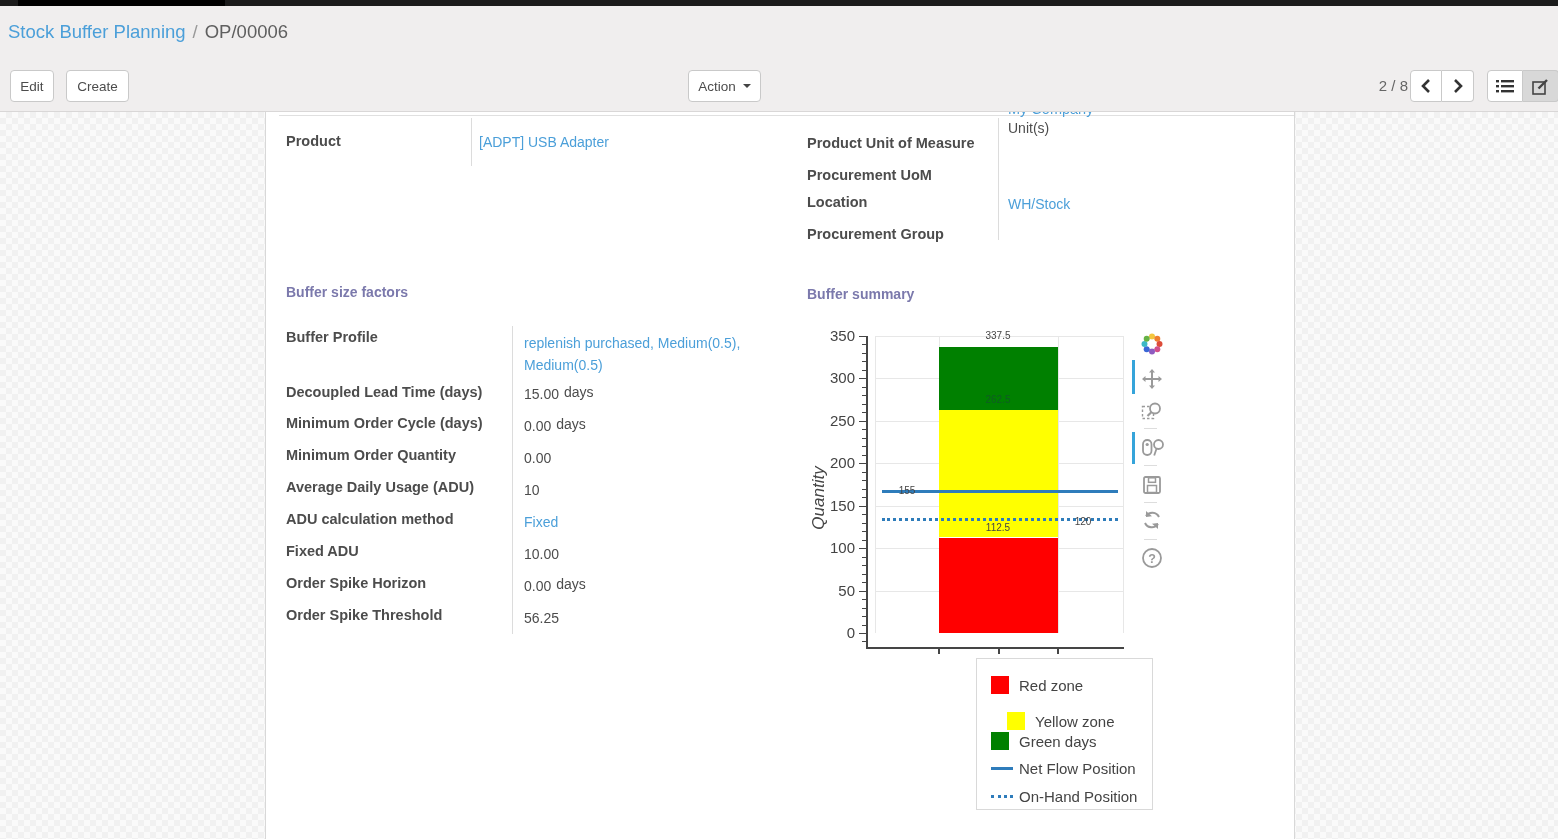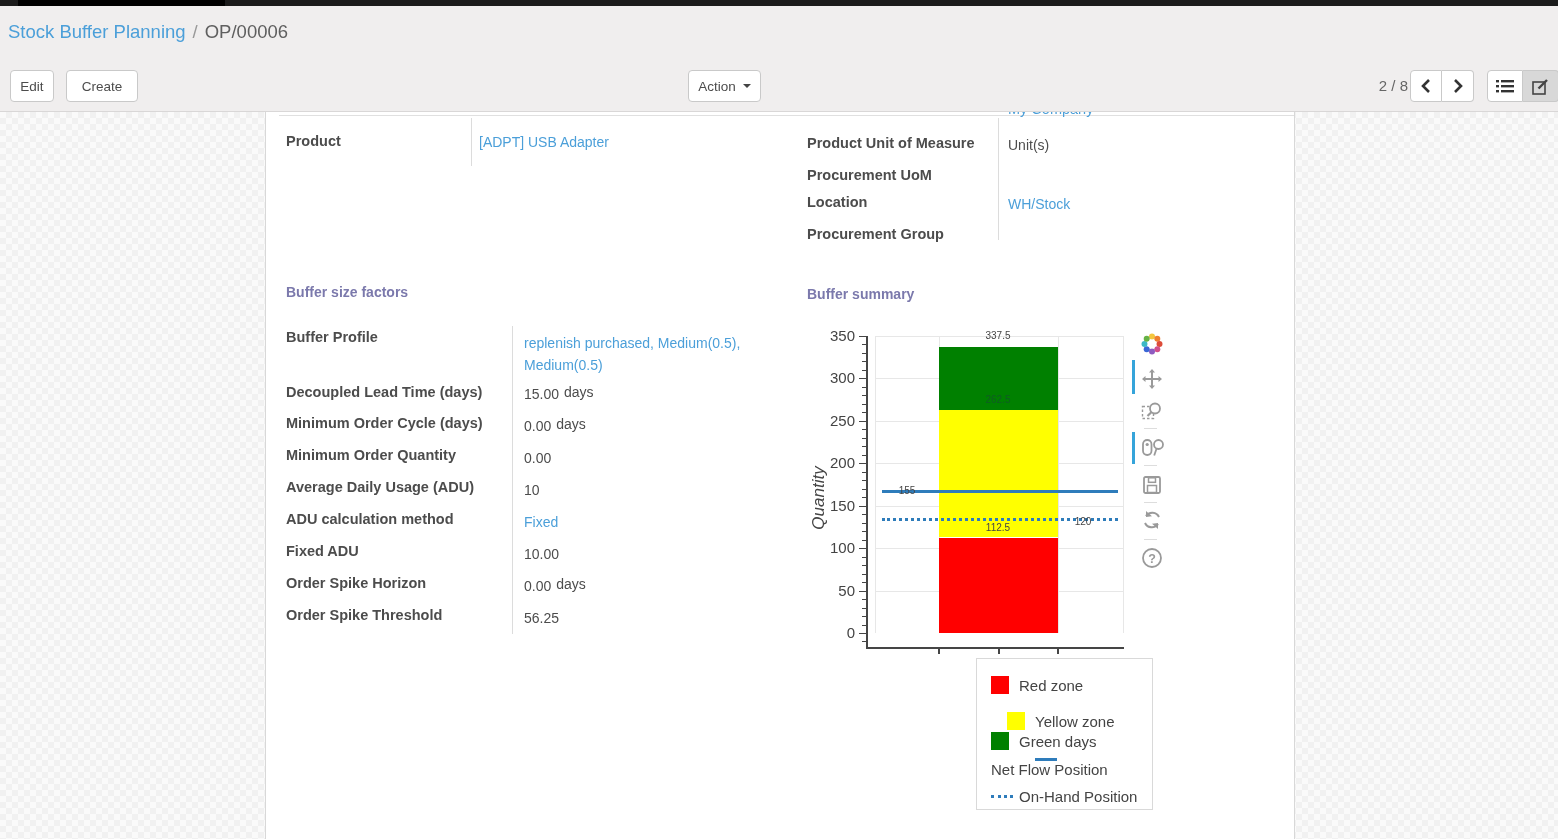--- a/index.html
+++ b/index.html
@@ -87,21 +87,21 @@
 <div id="topbar">
     <div class="seg"></div>
   </div>
 
 <div id="cp">
   <div id="breadcrumb">
     <a>Stock Buffer Planning</a><span class="sep">/</span><span class="cur">OP/00006</span>
   </div>
 
   <div class="btn" style="left:10px; width:44px;">Edit</div>
-  <div class="btn" style="left:66px; width:72px;">Create</div>
+  <div class="btn" style="left:66px; width:63px;">Create</div>
 
   <div class="btn" style="left:688px; width:73px;">
     <span>Action</span>
       <span class="caret"></span>
   </div>
 
   <div id="pagercount">2 / 8</div>
 
   <div class="btngroup" style="left:1410px;">
     <div class="gbtn">
@@ -144,21 +144,21 @@
 
     <div class="fieldlbl" style="left:20px; top:21px;">Product</div>
     <div class="vsep" style="left:205px; top:6px; height:48px;"></div>
     <div class="fieldval" style="left:213px; top:22px;"><span class="lnk">[ADPT] USB Adapter</span></div>
 
     <div class="fieldlbl" style="left:541px; top:23px;">Product Unit of Measure</div>
     <div class="fieldlbl" style="left:541px; top:55px;">Procurement UoM</div>
     <div class="fieldlbl" style="left:541px; top:82px;">Location</div>
     <div class="fieldlbl" style="left:541px; top:114px;">Procurement Group</div>
     <div class="vsep" style="left:732px; top:6px; height:122px;"></div>
-    <div class="fieldval" style="left:742px; top:25px;">Unit(s)</div>
+    <div class="fieldval" style="left:742px; top:8px;">Unit(s)</div>
     <div class="fieldval" style="left:742px; top:55px;"></div>
     <div class="fieldval" style="left:742px; top:84px;"><span class="lnk">WH/Stock</span></div>
     <div class="fieldval" style="left:742px; top:114px;"></div>
 
     <div class="sectitle" style="left:20px; top:172px;">Buffer size factors</div>
     <div class="vsep" style="left:246px; top:214px; height:308px;"></div>
 
     <div class="fieldlbl" style="left:20px; top:217px;">Buffer Profile</div>
     <div class="fieldval" style="left:258px; top:220px; width:252px; white-space:normal; line-height:22px;"><span class="lnk">replenish purchased, Medium(0.5), Medium(0.5)</span></div>
 
@@ -295,21 +295,21 @@
           <span class="legtext">Red zone</span>
         </div>
         <div class="legrow" style="top:52px;padding-left:16px;">
           <span class="legswatch" style="background:#ffff00;"></span>
           <span class="legtext">Yellow zone</span>
         </div>
         <div class="legrow" style="top:72px;">
           <span class="legswatch" style="background:#008000;"></span>
           <span class="legtext">Green days</span>
         </div>
-        <div class="legrow" style="top:99px;flex-direction:column;">
+        <div class="legrow" style="top:99px;">
           <span class="legline"></span>
           <span class="legtext">Net Flow Position</span>
         </div>
         <div class="legrow" style="top:127px;">
           <span class="legdots"></span>
           <span class="legtext">On-Hand Position</span>
         </div>
       </div>
     </div>
 

